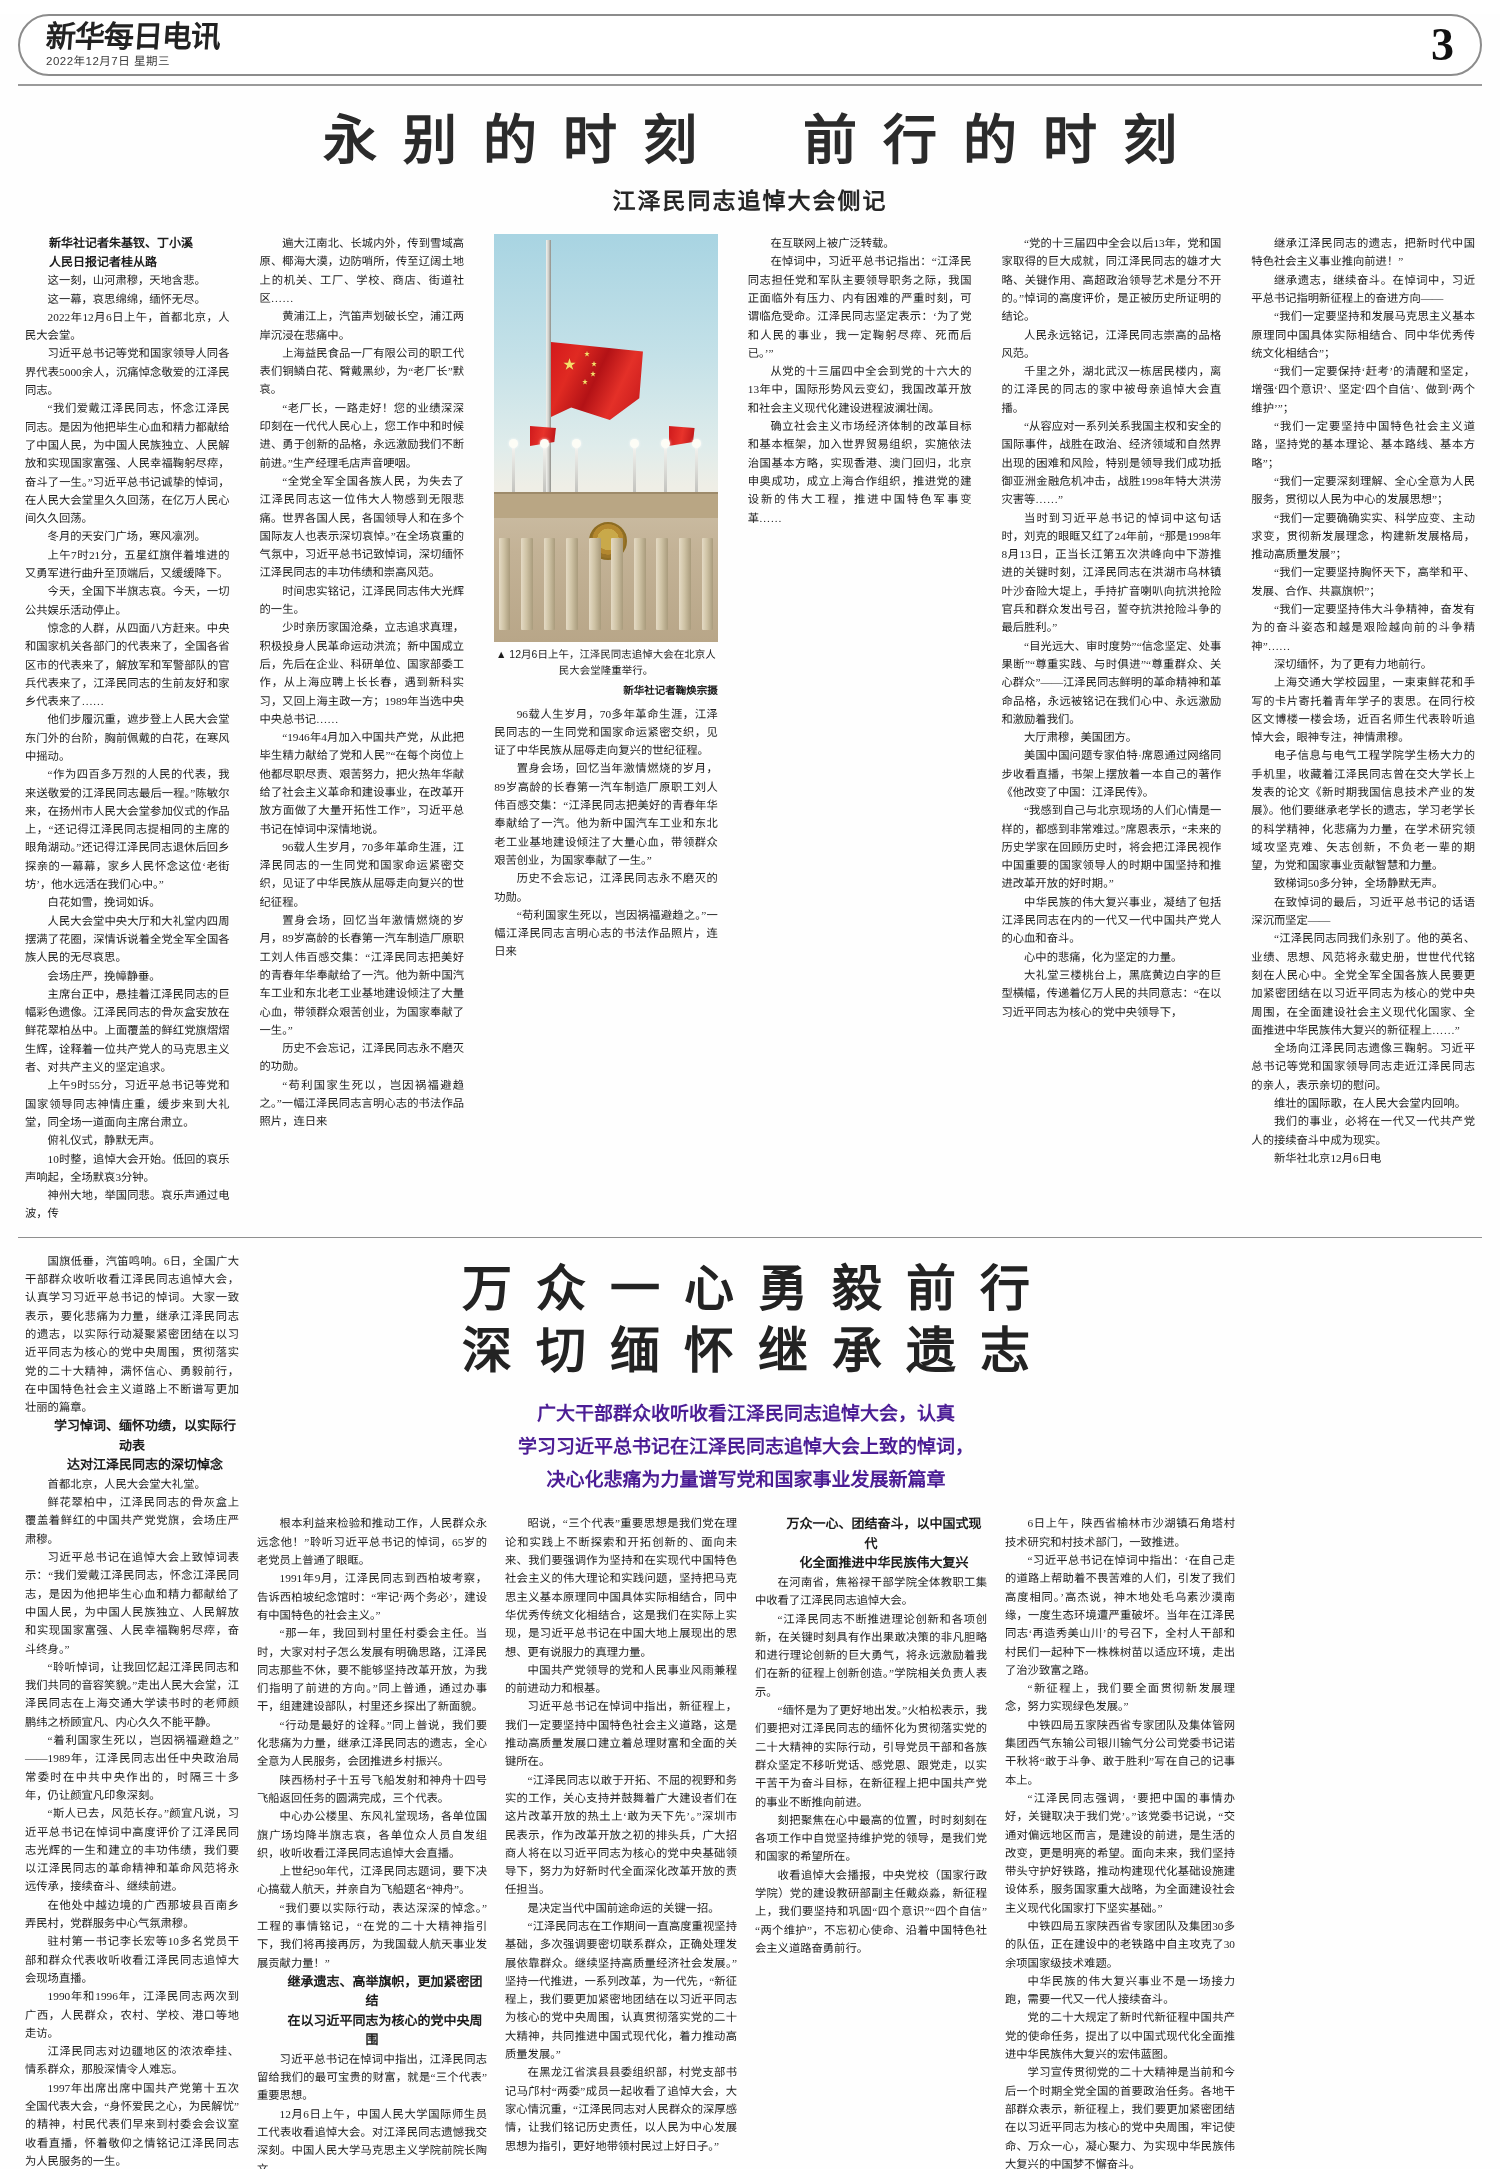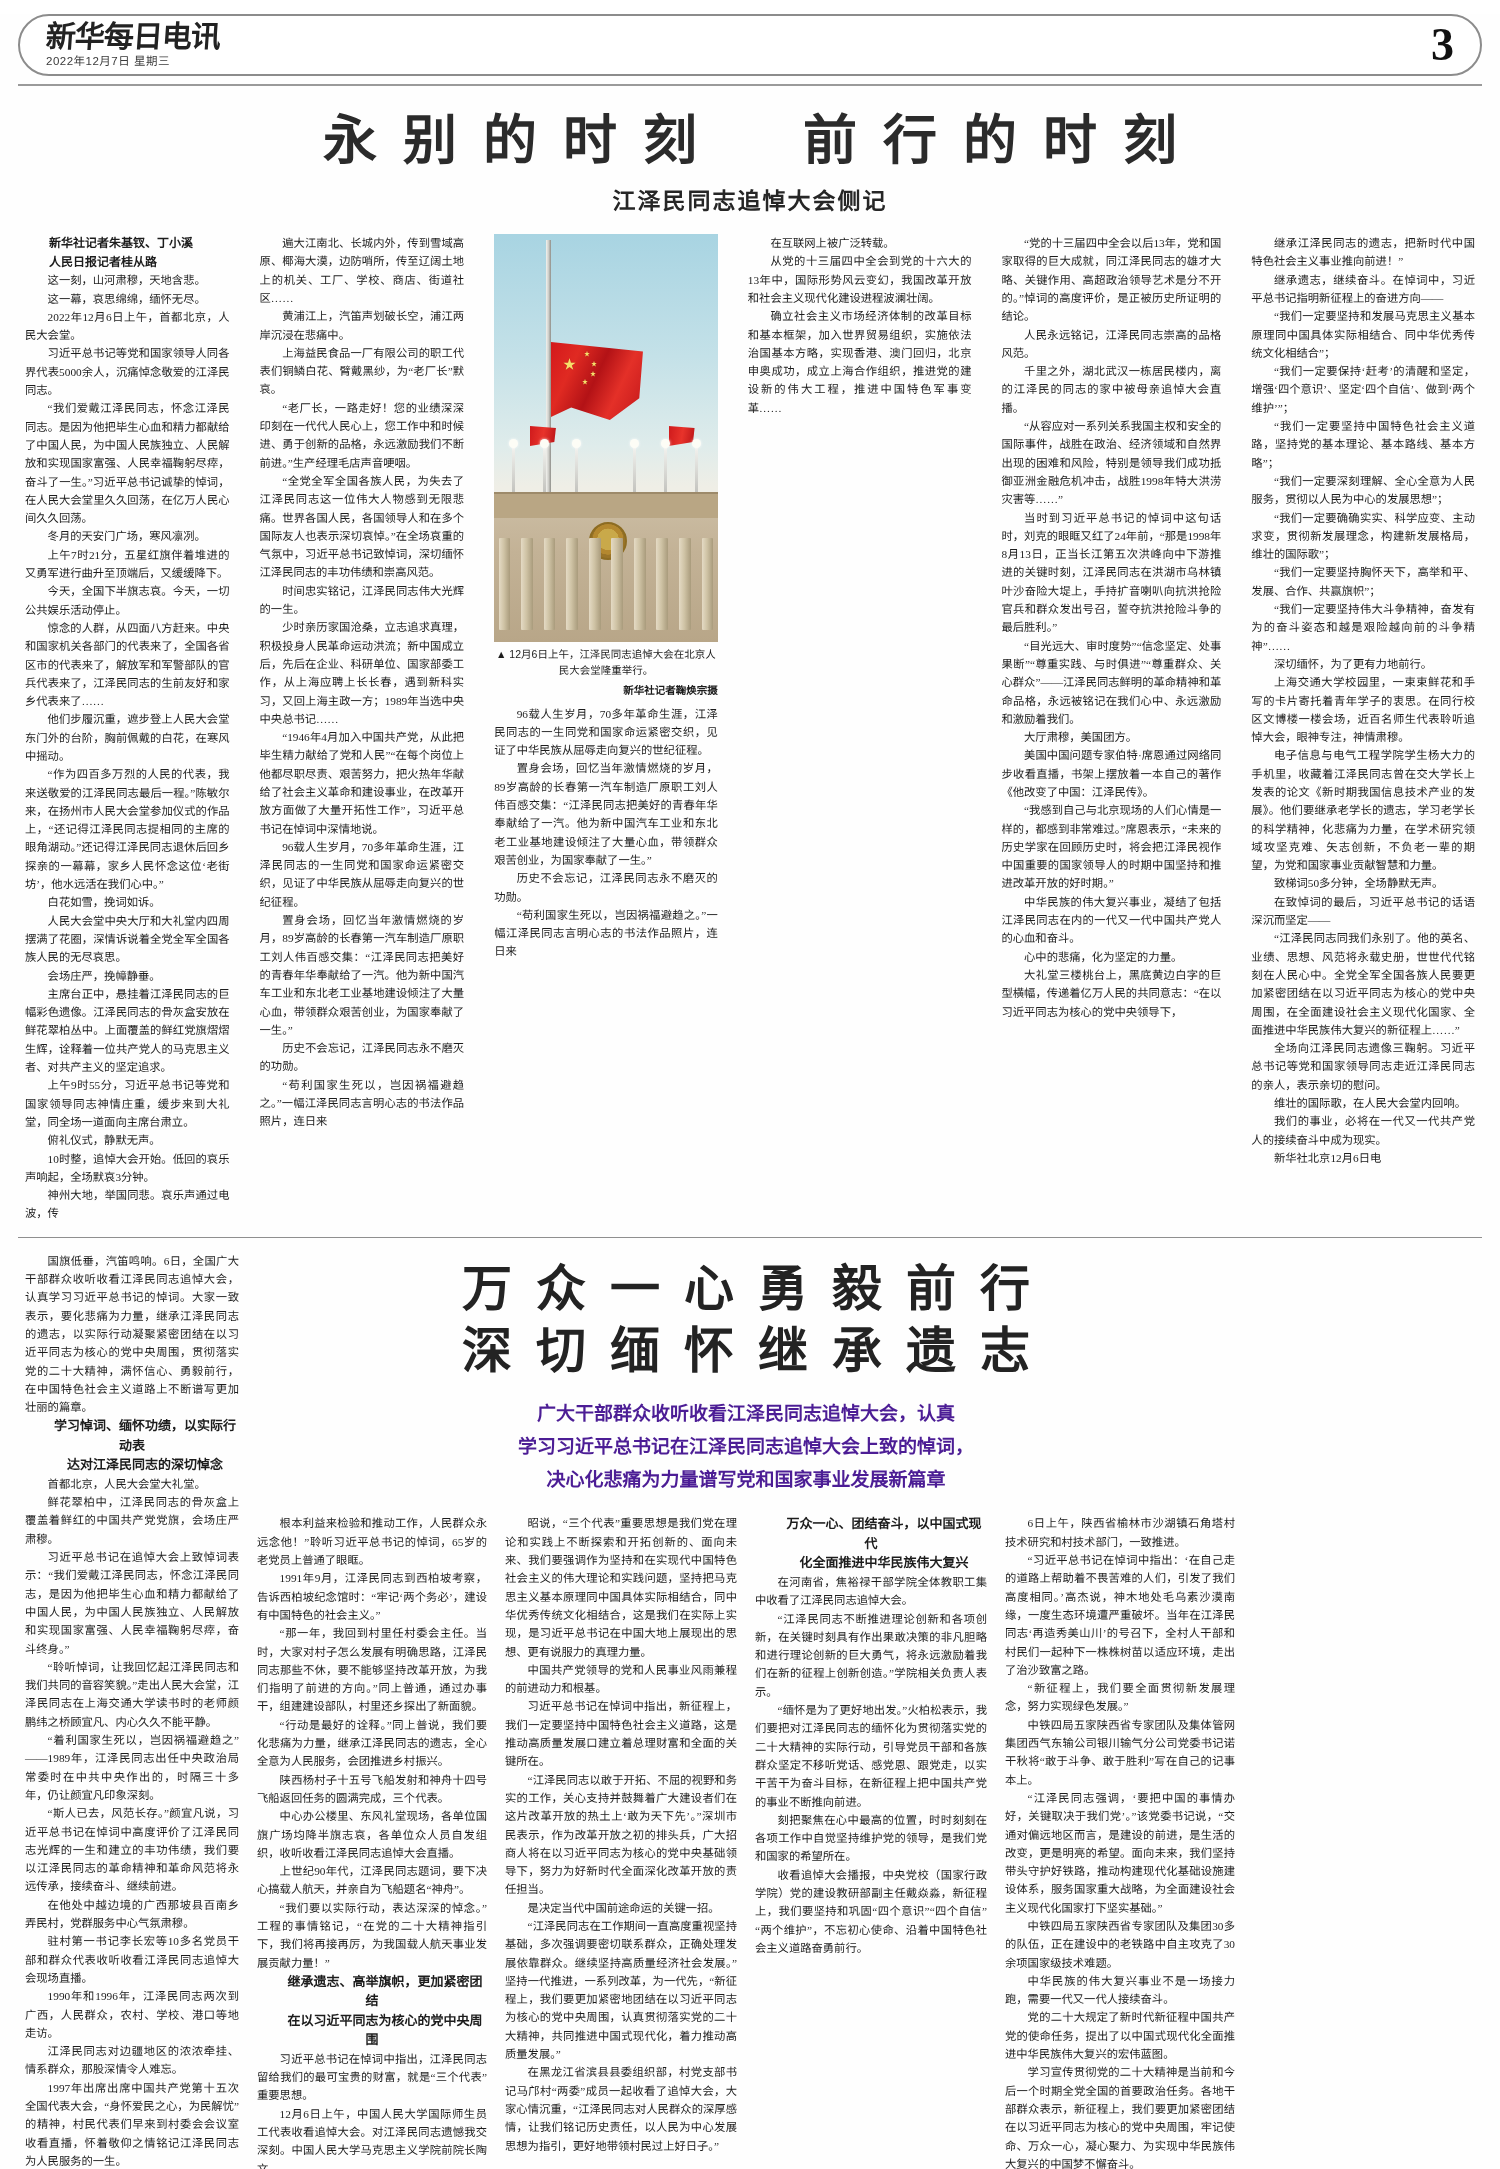--- a/index.html
+++ b/index.html
@@ -416,20 +416,21 @@
       </div>
 
       <p>96载人生岁月，70多年革命生涯，江泽民同志的一生同党和国家命运紧密交织，见证了中华民族从屈辱走向复兴的世纪征程。</p>
       <p>置身会场，回忆当年激情燃烧的岁月，89岁高龄的长春第一汽车制造厂原职工刘人伟百感交集：“江泽民同志把美好的青春年华奉献给了一汽。他为新中国汽车工业和东北老工业基地建设倾注了大量心血，带领群众艰苦创业，为国家奉献了一生。”</p>
       <p>历史不会忘记，江泽民同志永不磨灭的功勋。</p>
       <p>“苟利国家生死以，岂因祸福避趋之。”一幅江泽民同志言明心志的书法作品照片，连日来</p>
     </div>
 
     <div class="col c4">
       <p>在互联网上被广泛转载。</p>
+      <p>在悼词中，习近平总书记指出：“江泽民同志担任党和军队主要领导职务之际，我国正面临外有压力、内有困难的严重时刻，可谓临危受命。江泽民同志坚定表示：‘为了党和人民的事业，我一定鞠躬尽瘁、死而后已。’”</p>
       <p>从党的十三届四中全会到党的十六大的13年中，国际形势风云变幻，我国改革开放和社会主义现代化建设进程波澜壮阔。</p>
       <p>确立社会主义市场经济体制的改革目标和基本框架，加入世界贸易组织，实施依法治国基本方略，实现香港、澳门回归，北京申奥成功，成立上海合作组织，推进党的建设新的伟大工程，推进中国特色军事变革……</p>
     </div>
 
     <div class="col c5">
       <p>“党的十三届四中全会以后13年，党和国家取得的巨大成就，同江泽民同志的雄才大略、关键作用、高超政治领导艺术是分不开的。”悼词的高度评价，是正被历史所证明的结论。</p>
       <p>人民永远铭记，江泽民同志崇高的品格风范。</p>
       <p>千里之外，湖北武汉一栋居民楼内，离的江泽民的同志的家中被母亲追悼大会直播。</p>
       <p>“从容应对一系列关系我国主权和安全的国际事件，战胜在政治、经济领域和自然界出现的困难和风险，特别是领导我们成功抵御亚洲金融危机冲击，战胜1998年特大洪涝灾害等……”</p>
       <p>当时到习近平总书记的悼词中这句话时，刘克的眼眶又红了24年前，“那是1998年8月13日，正当长江第五次洪峰向中下游推进的关键时刻，江泽民同志在洪湖市乌林镇叶沙奋险大堤上，手持扩音喇叭向抗洪抢险官兵和群众发出号召，誓夺抗洪抢险斗争的最后胜利。”</p>
@@ -442,21 +443,21 @@
       <p>大礼堂三楼桃台上，黑底黄边白字的巨型横幅，传递着亿万人民的共同意志：“在以习近平同志为核心的党中央领导下，</p>
     </div>
 
     <div class="col c6">
       <p>继承江泽民同志的遗志，把新时代中国特色社会主义事业推向前进！”</p>
       <p>继承遗志，继续奋斗。在悼词中，习近平总书记指明新征程上的奋进方向——</p>
       <p>“我们一定要坚持和发展马克思主义基本原理同中国具体实际相结合、同中华优秀传统文化相结合”；</p>
       <p>“我们一定要保持‘赶考’的清醒和坚定，增强‘四个意识’、坚定‘四个自信’、做到‘两个维护’”；</p>
       <p>“我们一定要坚持中国特色社会主义道路，坚持党的基本理论、基本路线、基本方略”；</p>
       <p>“我们一定要深刻理解、全心全意为人民服务，贯彻以人民为中心的发展思想”；</p>
-      <p>“我们一定要确确实实、科学应变、主动求变，贯彻新发展理念，构建新发展格局，维壮的国际歌”；</p>
+      <p>“我们一定要确确实实、科学应变、主动求变，贯彻新发展理念，构建新发展格局，推动高质量发展”；</p>
       <p>“我们一定要坚持胸怀天下，高举和平、发展、合作、共赢旗帜”；</p>
       <p>“我们一定要坚持伟大斗争精神，奋发有为的奋斗姿态和越是艰险越向前的斗争精神”……</p>
       <p>深切缅怀，为了更有力地前行。</p>
       <p>上海交通大学校园里，一束束鲜花和手写的卡片寄托着青年学子的衷思。在同行校区文博楼一楼会场，近百名师生代表聆听追悼大会，眼神专注，神情肃穆。</p>
       <p>电子信息与电气工程学院学生杨大力的手机里，收藏着江泽民同志曾在交大学长上发表的论文《新时期我国信息技术产业的发展》。他们要继承老学长的遗志，学习老学长的科学精神，化悲痛为力量，在学术研究领域攻坚克难、矢志创新，不负老一辈的期望，为党和国家事业贡献智慧和力量。</p>
       <p>致梯词50多分钟，全场静默无声。</p>
       <p>在致悼词的最后，习近平总书记的话语深沉而坚定——</p>
       <p>“江泽民同志同我们永别了。他的英名、业绩、思想、风范将永载史册，世世代代铭刻在人民心中。全党全军全国各族人民要更加紧密团结在以习近平同志为核心的党中央周围，在全面建设社会主义现代化国家、全面推进中华民族伟大复兴的新征程上……”</p>
       <p>全场向江泽民同志遗像三鞠躬。习近平总书记等党和国家领导同志走近江泽民同志的亲人，表示亲切的慰问。</p>
       <p>维壮的国际歌，在人民大会堂内回响。</p>

